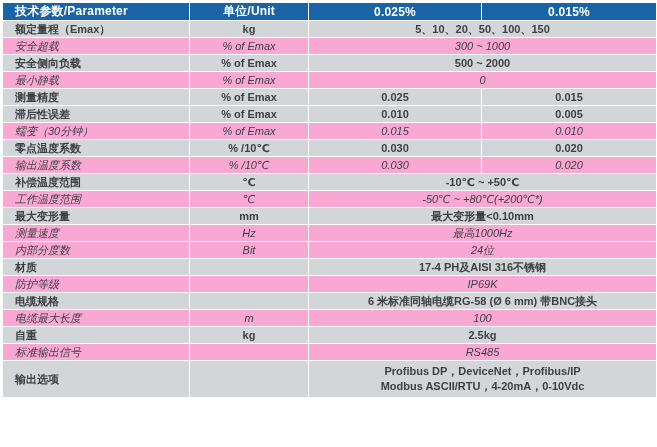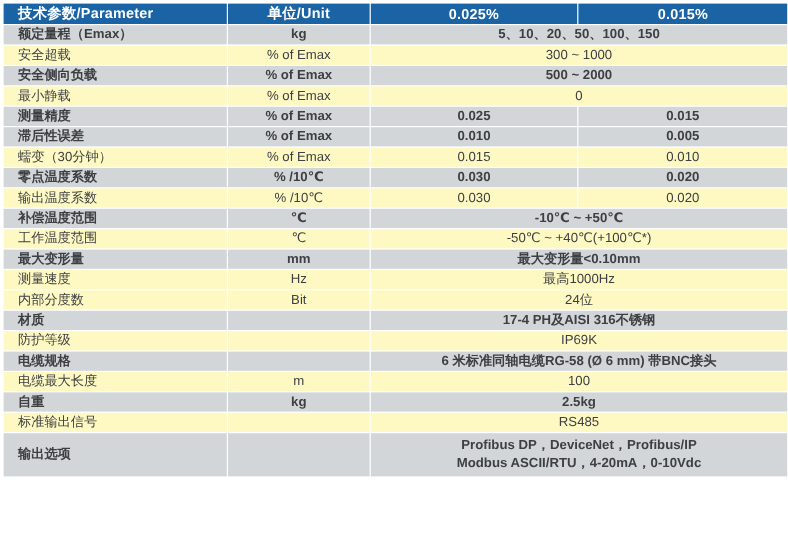--- a/index.html
+++ b/index.html
@@ -47,21 +47,21 @@
     color: #3d3f42;
     height: 16px;
     line-height: 15px;
     padding: 0;
     vertical-align: middle;
     text-align: center;
     white-space: nowrap;
     overflow: hidden;
   }
   tbody tr.odd td  { background: #d2d6d9; font-weight: bold; }
-  tbody tr.even td { background: #fef9c3; }
+  tbody tr.even td { background: #f9a8d4; font-style: italic; }
   tbody td.param {
     text-align: left;
     padding-left: 12px;
   }
   tbody tr.tall td {
     height: 36px;
     line-height: 15px;
   }
   tbody td .vline { display: block; }
 </style>
@@ -136,21 +136,21 @@
           <td>0.020</td>
         </tr>
         <tr class="odd">
           <td class="param">补偿温度范围</td>
           <td>℃</td>
           <td colspan="2">-10℃ ~ +50℃</td>
         </tr>
         <tr class="even">
           <td class="param">工作温度范围</td>
           <td>℃</td>
-          <td colspan="2">-50℃ ~ +40℃(+100℃*)</td>
+          <td colspan="2">-50℃ ~ +80℃(+200℃*)</td>
         </tr>
         <tr class="odd">
           <td class="param">最大变形量</td>
           <td>mm</td>
           <td colspan="2">最大变形量&lt;0.10mm</td>
         </tr>
         <tr class="even">
           <td class="param">测量速度</td>
           <td>Hz</td>
           <td colspan="2">最高1000Hz</td>

